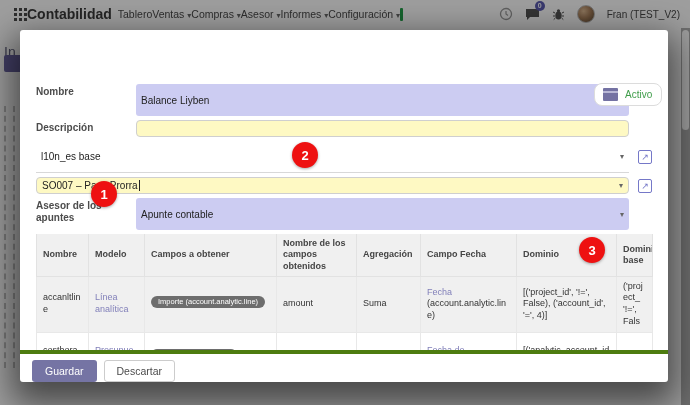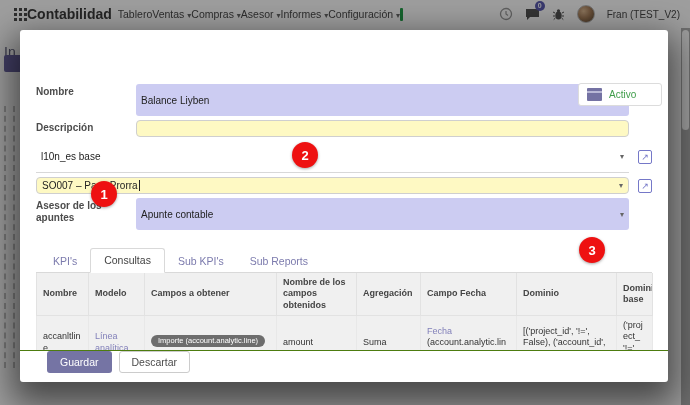--- a/index.html
+++ b/index.html
@@ -46,22 +46,22 @@
     background:#fff; border-radius:3px; z-index:20;
     box-shadow:0 14px 34px 8px rgba(0,0,0,0.55); }
   .modal-header { height:26px; display:flex; align-items:center;
     padding:0 14px; border-bottom:1px solid #e6e6e6; }
   .modal-title { font-size:12.5px; font-weight:bold; color:#4c4c4c; }
   .modal-close { margin-left:auto; font-size:14px; color:#a9a9a9; cursor:pointer; line-height:1; }
 
   .modal-body { position:absolute; top:26px; bottom:32px; left:0; right:0;
     padding:28px 16px 0 16px; overflow:hidden; }
 
-  .stat-btn { position:absolute; top:27px; right:6px; width:84px; height:23px;
-    border:1px solid #dcdcdc; border-radius:3px; background:#fff;
+  .stat-btn { position:absolute; top:27px; right:6px; width:68px; height:23px;
+    border:1px solid #dcdcdc; border-radius:8px; background:#fff;
     display:flex; align-items:center; gap:7px; padding:0 8px; cursor:pointer; }
   .archive-icon { width:15px; height:13px; background:#7472a3; border-radius:1px; position:relative; }
   .archive-icon:before { content:""; position:absolute; top:3px; left:0; right:0;
     height:2px; background:#b9b8d6; }
   .stat-label { font-size:10px; color:#3f9d4a; }
 
   .form-row { display:flex; align-items:flex-start; margin-bottom:4px; }
   .form-label { width:100px; flex:0 0 100px; font-size:10px; font-weight:600;
     color:#4c4c4c; padding-top:2px; line-height:1.15; }
   .fld { flex:1; display:flex; align-items:center; min-width:0; }
@@ -96,21 +96,21 @@
   .grid tr.shade td { background:#f0f0f0; }
   .lnk { color:#8280b9; cursor:pointer; }
   .pill { display:inline-block; background:#6d6d6d; color:#fff; font-size:7.5px;
     border-radius:9px; padding:1px 7px; white-space:nowrap; max-width:100%; overflow:hidden; }
   .col-nombre{width:52px}.col-modelo{width:56px}.col-campos{width:132px}
   .col-ncampos{width:80px}.col-agg{width:64px}.col-fecha{width:96px}
   .col-dom{width:100px}.col-domb{width:36px}
 
   
   .modal-footer { position:absolute; left:0; right:0; bottom:0; height:32px;
-    border-top:1px solid #4d7c0f; display:flex; align-items:flex-start; gap:7px; padding:0 27px; }
+    border-top:4px solid #4d7c0f; display:flex; align-items:flex-end; gap:7px; padding:0 12px; }
   .btn { font-size:10.5px; border-radius:3px; padding:4px 12px; cursor:pointer; border:1px solid transparent; }
   .btn-primary { background:#7574a4; color:#fff; }
   .btn-secondary { background:#fff; color:#4c4c4c; border-color:#ccc; }
 
   
   .anno { position:absolute; width:26px; height:26px; border-radius:50%; background:#ee1111;
     color:#fff; font-size:13px; font-weight:bold; display:flex; align-items:center;
     justify-content:center; z-index:30; box-shadow:0 1px 3px rgba(0,0,0,0.35); }
   .anno-1 { left:71px; top:151px; }
   .anno-2 { left:272px; top:112px; }
@@ -231,26 +231,20 @@
       <div class="form-label">Asesor de los apuntes</div>
       <div class="fld">
         <div class="inp lav">
           <span>Apunte contable</span>
           <span class="caret">▾</span>
         </div>
         <div class="fld-spacer"></div>
       </div>
     </div>
 
-    <div class="tabs">
-      <span class="tab">KPI's</span>
-      <span class="tab active">Consultas</span>
-      <span class="tab">Sub KPI's</span>
-      <span class="tab">Sub Reports</span>
-    </div>
 
     <table class="grid">
       <colgroup>
         <col class="col-nombre">
           <col class="col-modelo">
           <col class="col-campos">
           <col class="col-ncampos">
         <col class="col-agg">
           <col class="col-fecha">
           <col class="col-dom">

